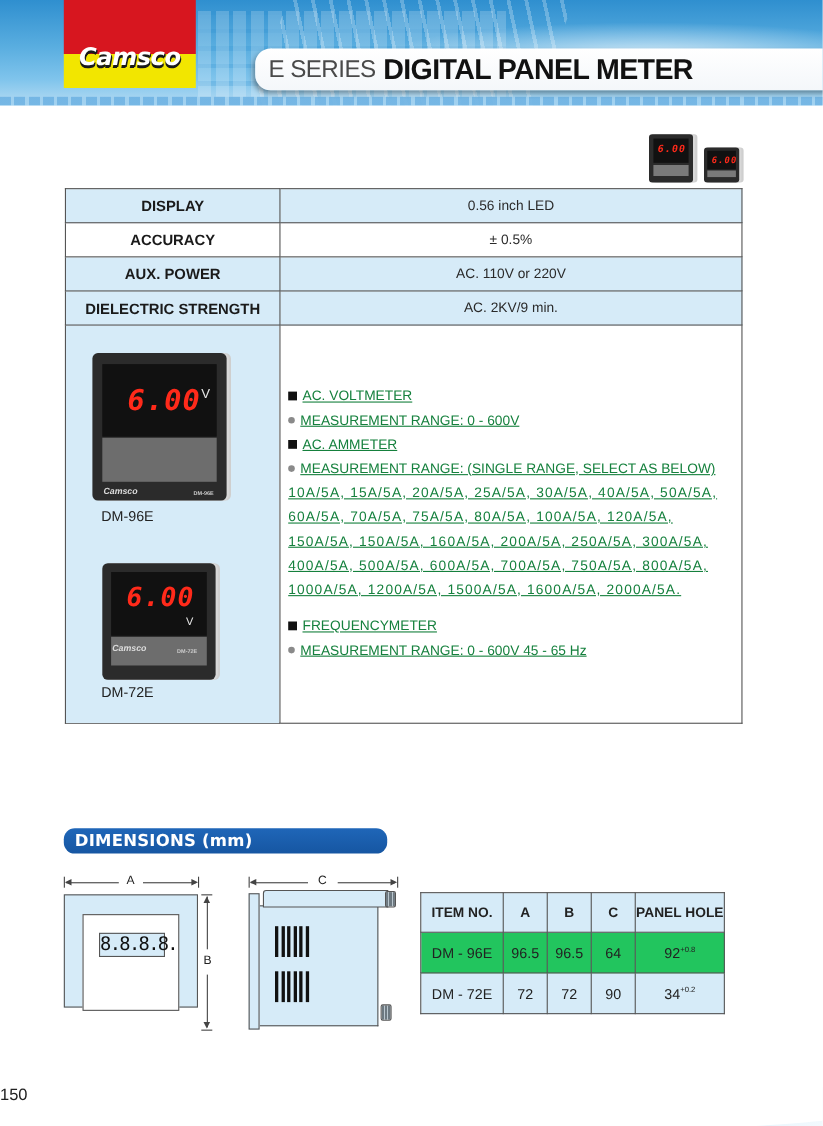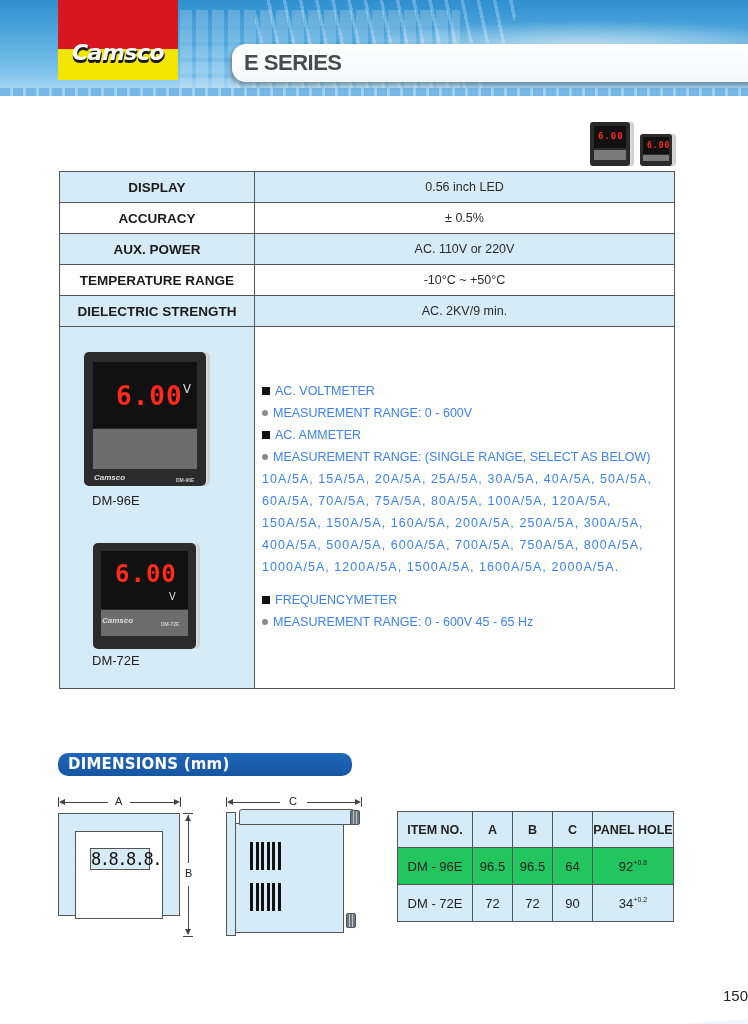--- a/index.html
+++ b/index.html
@@ -44,33 +44,33 @@
     font-size: 22px; color: #ffffff; letter-spacing: -0.5px;
     text-shadow: 1px 2px 0 #1a1a1a, 0 3px 0 #1a1a1a;
   }
   .title-pill {
     position: absolute; left: 232px; top: 44px; width: 530px; height: 38px;
     background: linear-gradient(180deg, #ffffff 0%, #f4f7fa 100%);
     border-radius: 14px 0 0 14px;
     box-shadow: -2px 3px 5px rgba(0,0,0,0.35);
     display: flex; align-items: center; padding-left: 12px;
   }
-  .title-series { font-size: 22px; color: #4a4a4a; font-weight: bold; letter-spacing: -0.5px; margin-right: 7px; text-align: right; }
+  .title-series { font-size: 22px; color: #4a4a4a; font-weight: normal; letter-spacing: -0.5px; margin-right: 7px; text-align: right; }
   .title-main { font-size: 26px; color: #111; font-weight: bold; letter-spacing: -0.6px; }
 
   
   .thumb { position: absolute; left: 590px; top: 122px; width: 90px; height: 46px; }
   .meter {
     position: absolute; background: #2b2b2b; border-radius: 3px;
     box-shadow: 2px 0 0 #d8d8d8, 4px 0 0 #cfcfcf;
   }
   .meter .screen { position: absolute; background: #111; }
   .meter .digits {
     position: absolute; color: #ff2a1a; font-family: "DejaVu Sans Mono", monospace; font-weight: bold;
-    letter-spacing: 1px;
+    font-style: italic; letter-spacing: 1px;
   }
   .meter .lower { position: absolute; background: #7a7a7a; }
   .meter .brand { position: absolute; color: #ddd; font-size: 8px; font-style: italic; font-weight: bold; }
   .meter .model { position: absolute; color: #ccc; font-size: 5px; font-weight: bold; }
   .meter .unit { position: absolute; color: #e6e6e6; font-size: 12px; }
 
   
   .spec {
     position: absolute; left: 59px; top: 171px; width: 616px;
     border-collapse: collapse; table-layout: fixed;
@@ -79,21 +79,21 @@
   .spec td.lbl { width: 195px; font-weight: bold; font-size: 13.5px; color: #1a1a1a; }
   .spec td.val { color: #2a2a2a; font-size: 12.5px; }
   .spec tr.row { height: 31px; }
   .spec tr.blue td { background: #d6ebf8; }
   .spec tr.white td { background: #ffffff; }
   .spec td.pic-cell { background: #d6ebf8; height: 362px; position: relative; }
   .spec td.func-cell { background: #ffffff; text-align: left; padding: 0 0 0 7px; vertical-align: top; }
   .pic-wrap { position: relative; width: 100%; height: 100%; }
   .model-label { position: absolute; font-size: 13px; color: #222; }
 
-  .func { padding-top: 53px; font-size: 12.5px; color: #3b82f6; }
+  .func { padding-top: 53px; font-size: 12.5px; color: #15803d; text-decoration: underline; }
   .func .hd { line-height: 22px; display: flex; align-items: center; }
   .func .sq { display: inline-block; width: 8px; height: 8px; background: #111; margin-right: 5px; }
   .func .ln { line-height: 22px; display: flex; align-items: center; }
   .func .dot { display: inline-block; width: 6px; height: 6px; border-radius: 50%; background: #8a8a8a; margin-right: 5px; }
   .func .ranges { font-size: 12.5px; letter-spacing: 1.05px; line-height: 22px; }
   .func .gap { height: 11px; }
 
   
   .dim-pill {
     position: absolute; left: 58px; top: 753px; width: 294px; height: 23px;
@@ -119,54 +119,55 @@
 
   .side-flange { position: absolute; left: 226px; top: 812px; width: 10px; height: 124px; background: #d6ebf8; border: 1px solid #555; }
   .side-body { position: absolute; left: 236px; top: 823px; width: 108px; height: 110px; background: #d6ebf8; border: 1px solid #555; border-left: none; }
   .side-top { position: absolute; left: 239px; top: 809px; width: 114px; height: 16px; background: #d6ebf8; border: 1px solid #555; border-radius: 3px 0 0 0; }
   .knob { position: absolute; width: 10px; height: 15px; background: repeating-linear-gradient(90deg, #6c7880 0 2px, #b9c6ce 2px 3px); border: 1px solid #555; border-radius: 2px; }
   .vents { position: absolute; display: flex; gap: 2.5px; }
   .vents span { display: block; width: 3px; height: 28px; background: #111; }
 
   
   .dimtab {
-    position: absolute; left: 397px; top: 811px; width: 276px; border-collapse: collapse; table-layout: fixed;
+    position: absolute; left: 382px; top: 811px; width: 276px; border-collapse: collapse; table-layout: fixed;
   }
   .dimtab td { border: 1.5px solid #555; text-align: center; font-size: 13px; color: #222; height: 37px; }
   .dimtab tr.hdr td { background: #d6ebf8; font-weight: bold; font-size: 12.5px; height: 36px; }
   .dimtab tr.r1 td { background: #22c55e; }
   .dimtab tr.r2 td { background: #d6ebf8; }
   .dimtab sup { font-size: 7px; vertical-align: 6px; }
 
   
   .footer { position: absolute; left: 0; top: 975px; width: 748px; height: 49px; overflow: hidden; }
   .footer .sweep1 {
     position: absolute; left: -60px; top: 8px; width: 900px; height: 90px; border-radius: 50%;
     background: linear-gradient(90deg, #3aa6de 0%, #8ccdf0 40%, #d9eefa 70%, #ffffff 100%);
     transform: rotate(-2deg);
   }
   .footer .sweep2 {
     position: absolute; left: -80px; top: 0px; width: 950px; height: 60px; border-radius: 50%;
     background: #ffffff; transform: rotate(-1deg);
   }
-  .page-num { position: absolute; left: 0; width: 748px; top: 987px; text-align: right; font-size: 15px; color: #222; }
+  .page-num { position: absolute; left: 0; width: 748px; top: 987px; text-align: left; font-size: 15px; color: #222; }
 </style>
 </head>
 <body>
 
 <div class="header">
   <div class="grid"></div>
   <div class="sky-streak"></div>
   <div class="wave"></div>
   <div class="bottom-strip"></div>
   <div class="logo">
     <div class="logo-text">Camsco</div>
   </div>
   <div class="title-pill">
     <span class="title-series">E SERIES</span>
+    <span class="title-main">DIGITAL PANEL METER</span>
   </div>
 </div>
 
 <div class="thumb">
   <div class="meter" style="left:0;top:0;width:40px;height:44px;">
     <div class="screen" style="left:4px;top:4px;width:32px;height:22px;"></div>
     <div class="digits" style="left:8px;top:9px;font-size:9px;">6.00</div>
     <div class="lower" style="left:4px;top:28px;width:32px;height:10px;"></div>
   </div>
   <div class="meter" style="left:50px;top:12px;width:32px;height:32px;">
@@ -182,24 +183,20 @@
     <td class="lbl">DISPLAY</td>
     <td class="val">0.56 inch LED</td>
   </tr>
   <tr class="row white">
     <td class="lbl">ACCURACY</td>
     <td class="val">± 0.5%</td>
   </tr>
   <tr class="row blue">
     <td class="lbl">AUX. POWER</td>
     <td class="val">AC. 110V or 220V</td>
-  </tr>
-  <tr class="row white">
-    <td class="lbl">TEMPERATURE RANGE</td>
-    <td class="val">-10°C ~ +50°C</td>
   </tr>
   <tr class="row blue">
     <td class="lbl">DIELECTRIC STRENGTH</td>
     <td class="val">AC. 2KV/9 min.</td>
   </tr>
   <tr>
     <td class="pic-cell">
       <div class="pic-wrap">
 
         <div class="meter" style="left:24px;top:25px;width:122px;height:134px;border-radius:5px;">

